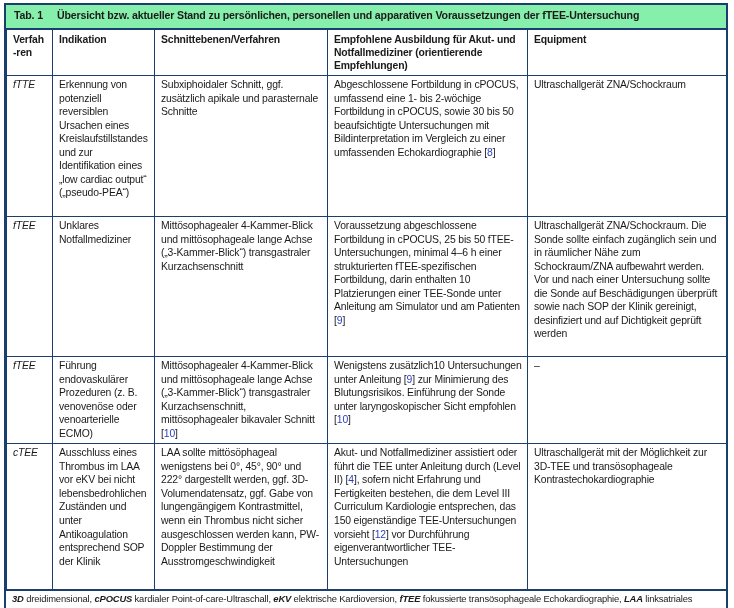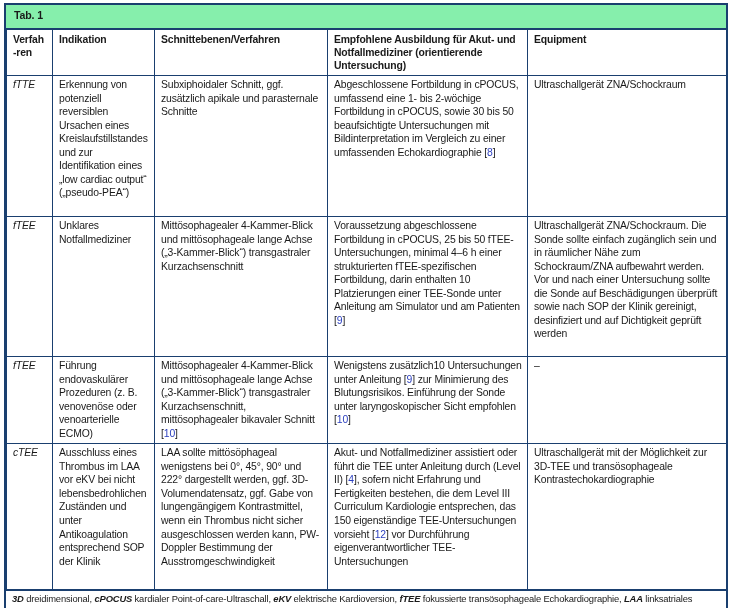--- a/index.html
+++ b/index.html
@@ -45,36 +45,37 @@
   .footnote .abbr{font-style:italic;font-weight:bold;}
 </style>
 </head>
 <body>
 
 <div class="page">
   <figure class="tbl" style="margin:0">
 
     <div class="caption-bar">
       <span class="tab-label">Tab. 1</span>
+      <span class="caption-text">Übersicht bzw. aktueller Stand zu persönlichen, personellen und apparativen Voraussetzungen der fTEE-Untersuchung</span>
     </div>
 
     <table>
       <colgroup>
         <col class="c1">
           <col class="c2">
           <col class="c3">
           <col class="c4">
           <col class="c5">
       </colgroup>
       <thead>
         <tr>
           <th>Verfah-ren</th>
           <th>Indikation</th>
           <th>Schnittebenen/Verfahren</th>
-          <th>Empfohlene Ausbildung für Akut- und Notfallmediziner (orientierende Untersuchung)</th>
+          <th>Empfohlene Ausbildung für Akut- und Notfallmediziner (orientierende Empfehlungen)</th>
           <th>Equipment</th>
         </tr>
       </thead>
       <tbody>
         <tr class="r1">
           <td class="proc">fTTE</td>
           <td>Erkennung von potenziell reversiblen Ursachen eines Kreislaufstillstandes und zur Identifikation eines „low cardiac output“ („pseudo-PEA“)</td>
           <td>Subxiphoidaler Schnitt, ggf. zusätzlich apikale und parasternale Schnitte</td>
           <td>Abgeschlossene Fortbildung in cPOCUS, umfassend eine 1- bis 2-wöchige Fortbildung in cPOCUS, sowie 30 bis 50 beaufsichtigte Untersuchungen mit Bildinterpretation im Vergleich zu einer umfassenden Echokardiographie [<span class="ref">8</span>]</td>
           <td>Ultraschallgerät ZNA/Schockraum</td>

